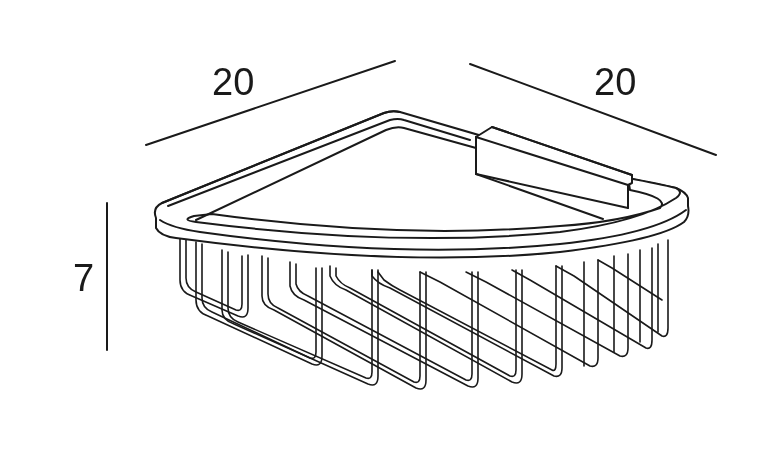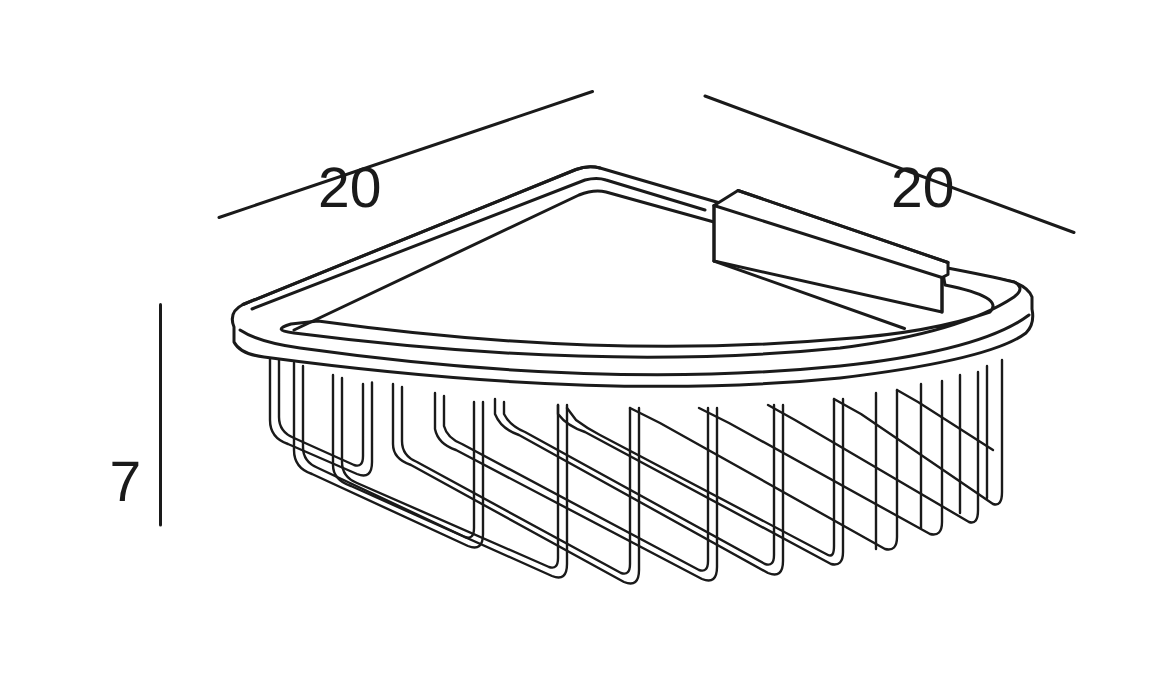--- a/index.html
+++ b/index.html
@@ -1,18 +1,18 @@
 <!DOCTYPE html>
 <html><head>
   <meta charset="utf-8">
   <style>
     html, body { margin: 0; padding: 0; background: #ffffff; }
     body { width: 768px; height: 459px; overflow: hidden; position: relative; font-family: "Liberation Sans", sans-serif; }
     .canvas { position: absolute; left: 0; top: 0; width: 768px; height: 459px; }
-    .dim-label { position: absolute; font-family: "Liberation Sans", sans-serif; font-size: 38px; color: #1a1a1a; line-height: 1; margin-top: 44px; }
+    .dim-label { position: absolute; font-family: "Liberation Sans", sans-serif; font-size: 38px; color: #1a1a1a; line-height: 1; }
     #lbl-width { left: 212px; top: 63px; }
     #lbl-depth { left: 594px; top: 63px; }
     #lbl-height { left: 73px; top: 259px; }
     svg { position: absolute; left: 0; top: 0; }
     .ln { fill: none; stroke: #1a1a1a; stroke-width: 2; stroke-linecap: round; stroke-linejoin: round; }
     .wire { fill: none; stroke: #1a1a1a; stroke-width: 1.6; stroke-linecap: round; stroke-linejoin: round; }
     .fillw { fill: #ffffff; }
   </style>
 </head>
 <body>

